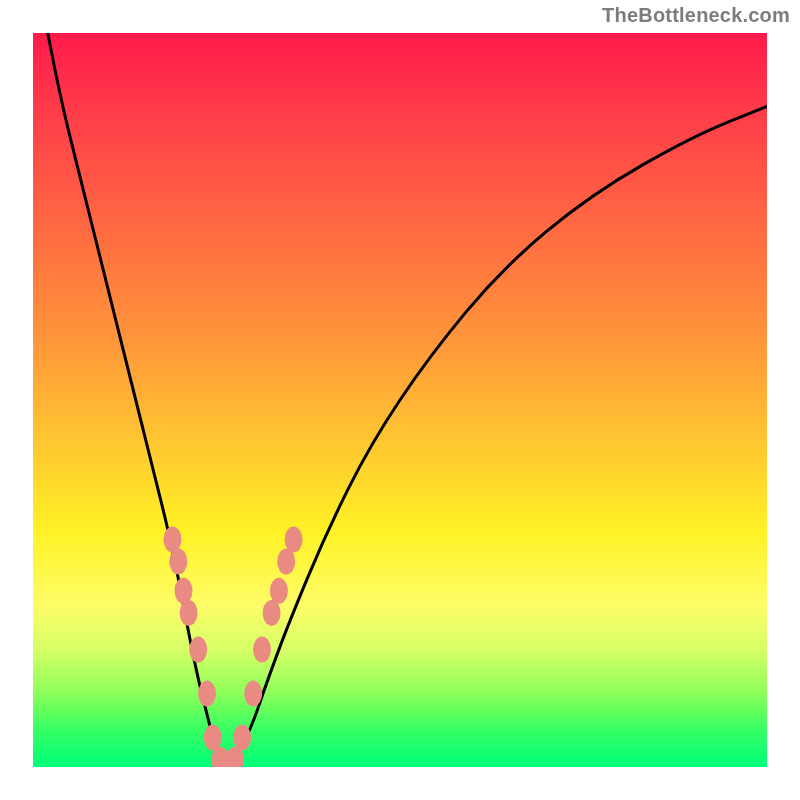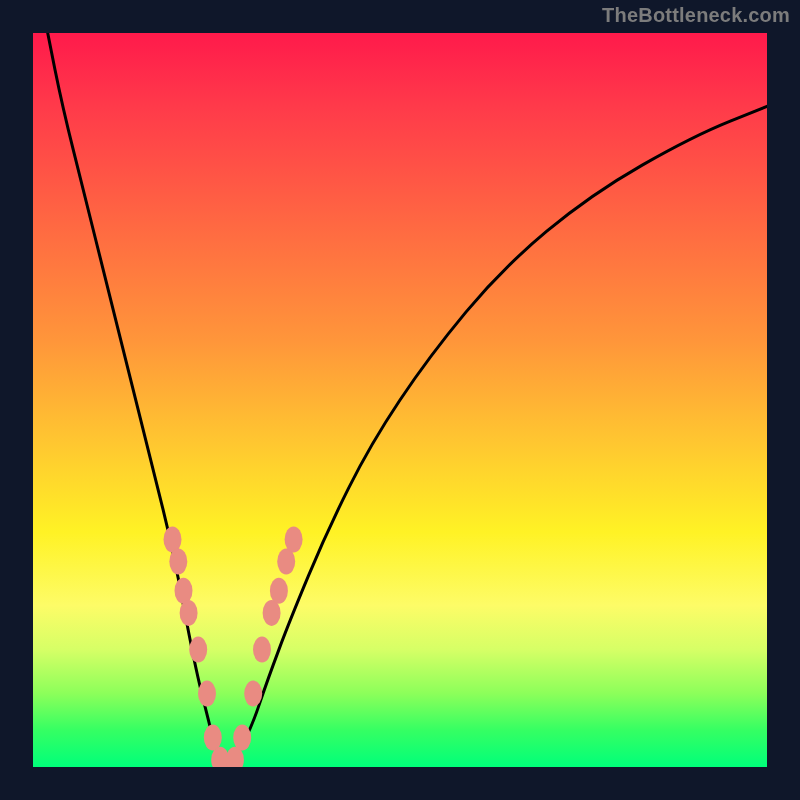--- a/index.html
+++ b/index.html
@@ -8,21 +8,21 @@
     width: 800px;
     height: 800px;
     overflow: hidden;
     font-family: Arial, Helvetica, sans-serif;
     background: #000;
   }
   .stage {
     position: relative;
     width: 800px;
     height: 800px;
-    background: #0f172a;
+    background: #ffffff;
   }
   .watermark {
     position: absolute;
     top: 4px;
     right: 10px;
     font-size: 20px;
     font-weight: 600;
     color: #7c7c7c;
     letter-spacing: 0.2px;
     z-index: 20;

